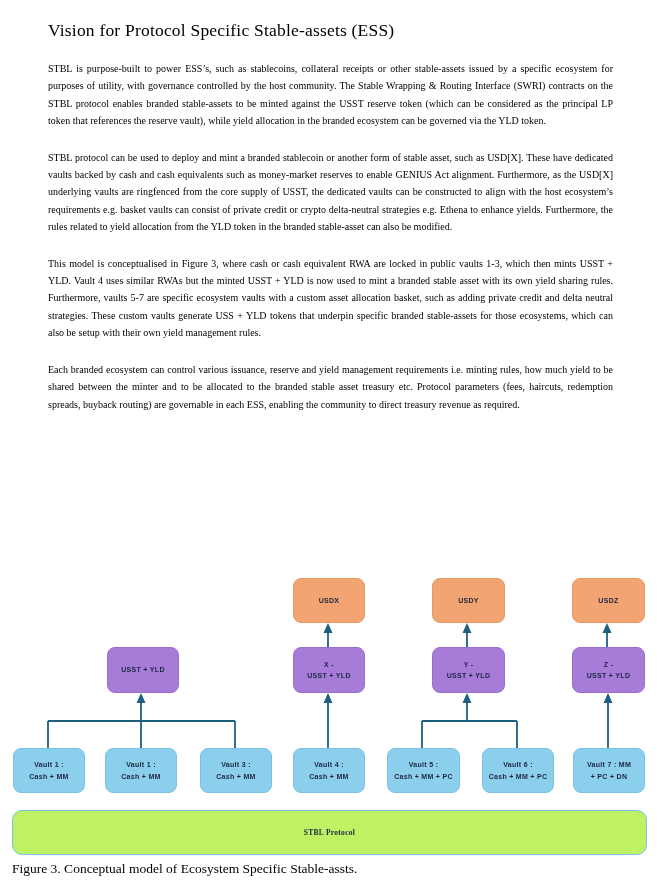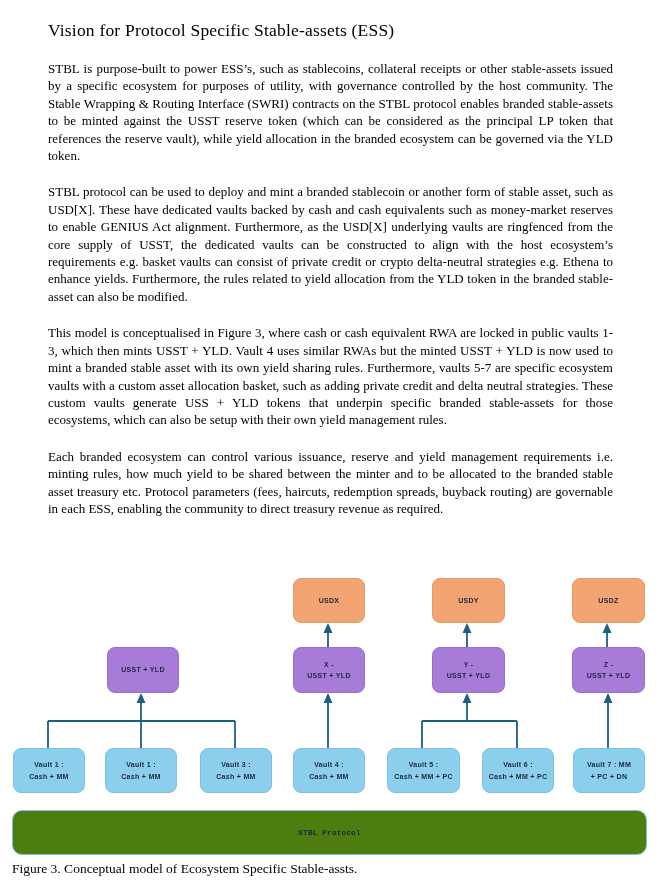--- a/index.html
+++ b/index.html
@@ -1,35 +1,35 @@
 <!DOCTYPE html>
 <html><head>
 <meta charset="utf-8">
 <style>
   html,body{margin:0;padding:0;background:#fff;}
   .page{position:relative;width:660px;height:887px;background:#ffffff;overflow:hidden;
         font-family:"Liberation Serif", serif;color:#000;}
   .content{position:absolute;left:48px;top:20px;width:565px;}
   .doc-title{font-size:17.5px;font-weight:normal;margin:0 0 19px 0;letter-spacing:.2px;}
-  .para{font-size:13px;line-height:17.4px;text-align:justify;margin:0 0 19px 0;}
+  .para{font-size:10px;line-height:17.4px;text-align:justify;margin:0 0 19px 0;}
 
   .figure{position:absolute;left:0;top:570px;width:660px;height:292px;}
   .figure svg{position:absolute;left:0;top:0;}
   .box{position:absolute;border-radius:8px;display:flex;flex-direction:column;
        align-items:center;justify-content:center;text-align:center;
        font-family:"Liberation Sans", sans-serif;font-size:7px;font-weight:700;
        letter-spacing:.3px;color:#1c2540;line-height:1.6;}
   .box span{display:block;max-width:62px;}
   .orange{background:#f2a572;border:1px solid #e59a5e;top:8px;height:43px;}
   .purple{background:#a77cd9;border:1px solid #9a6dcf;top:77px;height:44px;}
   .vault{background:#8ccfec;border:1px solid #7bc3e4;top:178px;height:43px;}
   .protocol-bar{position:absolute;left:12px;top:240px;width:633px;height:43px;
-       background:#4d7c0f;border:1px solid #7bc3e4;border-radius:10px;
+       background:#bef264;border:1px solid #7bc3e4;border-radius:10px;
        display:flex;align-items:center;justify-content:center;
-       font-family:Liberation Mono, monospace;font-size:7.5px;font-weight:700;
+       font-family:Liberation Serif, serif;font-size:7.5px;font-weight:700;
        letter-spacing:.3px;color:#1c2540;}
   .caption{position:absolute;left:0;top:861px;width:656px;
        font-size:13.5px;padding-left:12px;}
 </style>
 </head>
 <body>
 
 <div class="page">
 
   <div class="content">

